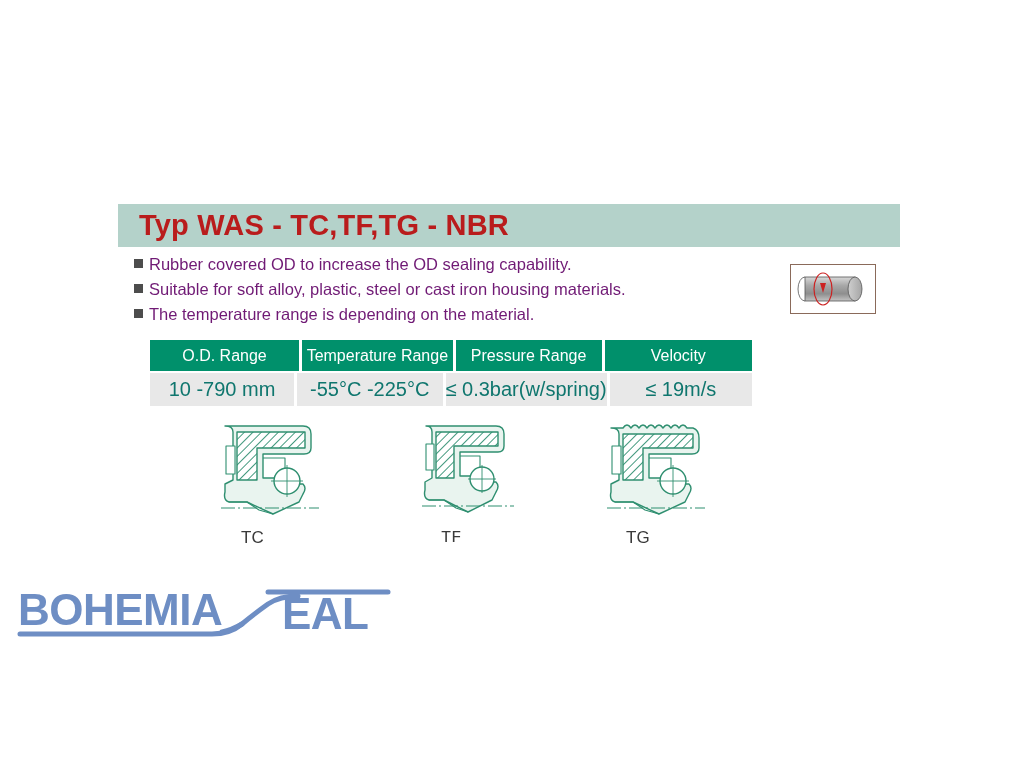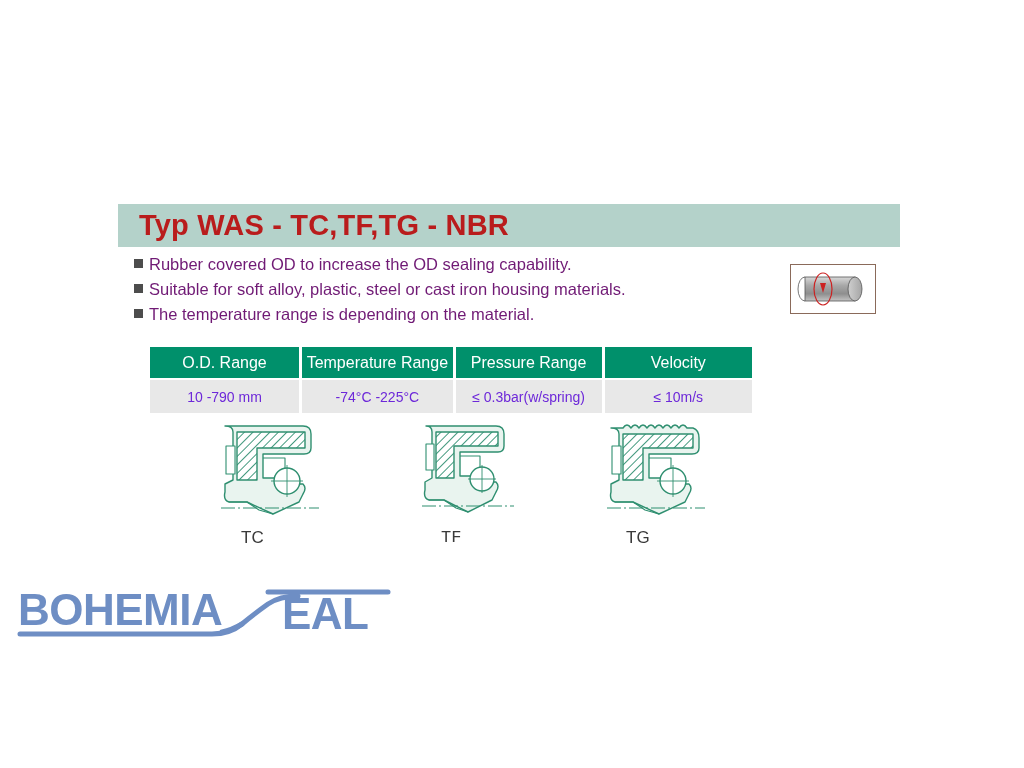--- a/index.html
+++ b/index.html
@@ -73,21 +73,21 @@
     height: 50px;
     border: 1px solid #8a6a5a;
     background: #ffffff;
     box-sizing: border-box;
   }
 
   
   #spec-table {
     position: absolute;
     left: 118px;
-    top: 347px;
+    top: 340px;
     width: 602px;
     padding-left: 32px;
   }
   .table-row {
     display: flex;
     width: 100%;
   }
   .table-row.header-row { height: 31px; }
   .table-row.data-row   { height: 33px; margin-top: 2px; }
 
@@ -98,22 +98,22 @@
     box-sizing: border-box;
     white-space: nowrap;
   }
   .header-row .cell {
     background: #00906b;
     color: #ffffff;
     font-size: 16px;
   }
   .data-row .cell {
     background: #e8e8e8;
-    color: #6d28d9;
-    font-size: 14px;
+    color: #0f766e;
+    font-size: 20px;
   }
   .cell.c0 { width: 188px; }
   .cell.c1 { width: 190px; margin-left: 3px; }
   .cell.c2 { width: 184px; margin-left: 3px; text-align: right; }
   .cell.c3 { width: 186px; margin-left: 3px; }
 
   
   .seal-figure {
     position: absolute;
     width: 130px;
@@ -195,23 +195,23 @@
 
 <div id="spec-table">
   <div class="table-row header-row">
     <div class="cell c0">O.D. Range</div>
     <div class="cell c1">Temperature Range</div>
     <div class="cell c2">Pressure Range</div>
     <div class="cell c3">Velocity</div>
   </div>
   <div class="table-row data-row">
     <div class="cell c0">10 -790 mm</div>
-    <div class="cell c1">-74°C -225°C</div>
+    <div class="cell c1">-55°C -225°C</div>
     <div class="cell c2">≤ 0.3bar(w/spring)</div>
-    <div class="cell c3">≤ 10m/s</div>
+    <div class="cell c3">≤ 19m/s</div>
   </div>
 </div>
 
 <div class="seal-figure" id="seal-tc">
   <svg width="130" height="115" viewBox="0 0 130 115">
     <defs>
       <pattern id="hatchTC" width="6" height="6" patternTransform="rotate(45)" patternUnits="userSpaceOnUse">
         <rect width="6" height="6" fill="#ffffff"></rect>
         <line x1="0" y1="0" x2="0" y2="6" stroke="#2f8f70" stroke-width="1.8"></line>
       </pattern>

